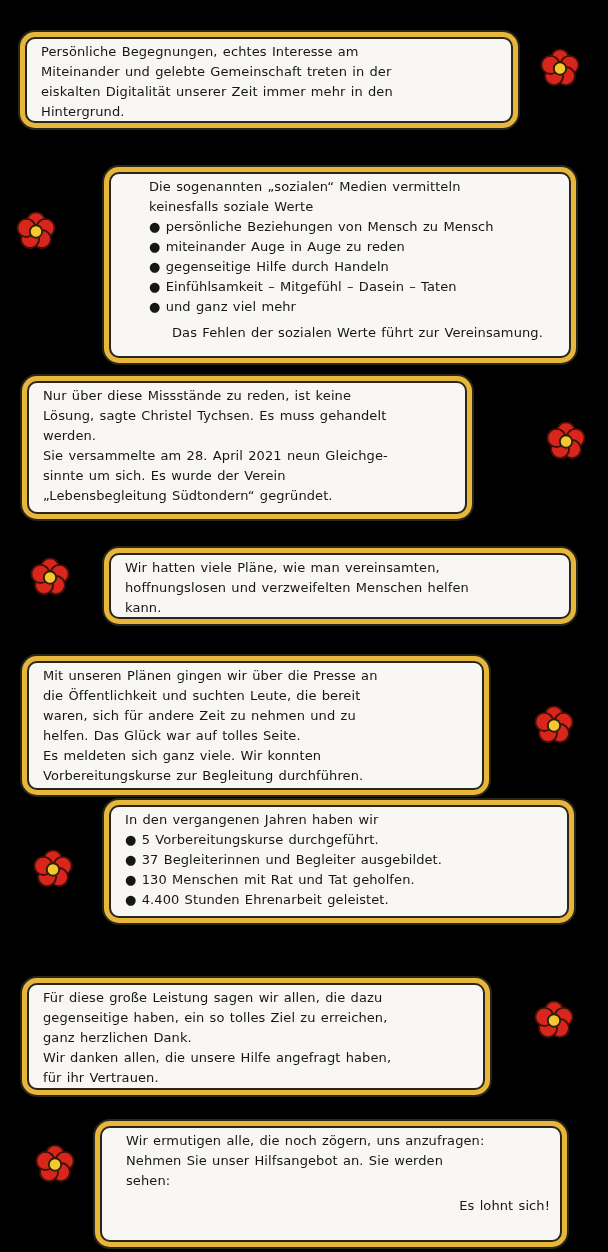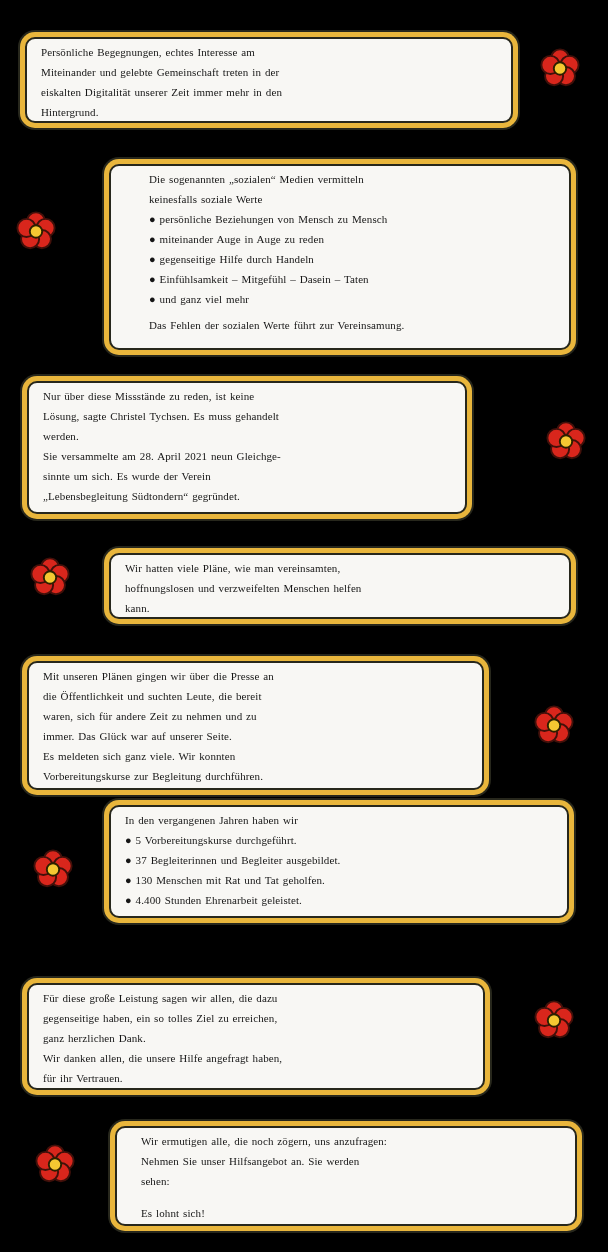--- a/index.html
+++ b/index.html
@@ -21,39 +21,38 @@
     border: 2px solid var(--border-dark, #27271c);
     border-radius: 10px;
     box-shadow: 0 0 0 5px var(--border-gold, #e9b63c),
                 0 0 0 7px var(--border-dark, #27271c);
     padding: 3px 10px 0 14px;
     overflow: hidden;
     color: var(--text, #161616);
   }
   .txt {
     margin: 0;
-    font-size: 11px;
+    font-size: 13px;
     line-height: 20px;
     white-space: pre-line;
     word-spacing: 1px;
     letter-spacing: 0.1px;
-    font-family: Liberation Serif, serif;
   }
-  .footer { margin-top: 6px; }
-  .center { margin-top: 12px; text-align: left; }
+  .footer { margin-top: 6px; margin-left: 23px; }
+  .center { margin-top: 5px; text-align: right; }
 
   
   .b1 { left: 25px;  top: 37px;   width: 488px; height: 86px; }
-  .b2 { left: 109px; top: 164px;  width: 462px; height: 186px; padding-left: 38px; }
+  .b2 { left: 109px; top: 172px;  width: 462px; height: 186px; padding-left: 38px; }
   .b3 { left: 27px;  top: 381px;  width: 440px; height: 133px; }
   .b4 { left: 109px; top: 553px;  width: 462px; height: 66px; }
   .b5 { left: 27px;  top: 661px;  width: 457px; height: 129px; }
   .b6 { left: 109px; top: 805px;  width: 460px; height: 113px; }
   .b7 { left: 27px;  top: 983px;  width: 458px; height: 107px; }
-  .b8 { left: 115px; top: 1126px; width: 462px; height: 100px; padding-left: 24px; }
+  .b8 { left: 100px; top: 1126px; width: 462px; height: 116px; padding-left: 24px; }
 
   
   .flower { position: absolute; width: 42px; height: 42px; }
   .f1 { left: 539px; top: 47px; }
   .f2 { left: 15px;  top: 210px; }
   .f3 { left: 545px; top: 420px; }
   .f4 { left: 29px;  top: 556px; }
   .f5 { left: 533px; top: 704px; }
   .f6 { left: 32px;  top: 848px; }
   .f7 { left: 533px; top: 999px; }
@@ -110,21 +109,21 @@
   <section class="box b4">
     <p class="txt">Wir hatten viele Pläne, wie man vereinsamten,
 hoffnungslosen und verzweifelten Menschen helfen
 kann.</p>
   </section>
 
   <section class="box b5">
     <p class="txt">Mit unseren Plänen gingen wir über die Presse an
 die Öffentlichkeit und suchten Leute, die bereit
 waren, sich für andere Zeit zu nehmen und zu
-immer. Das Glück war auf unserer Seite.
+helfen. Das Glück war auf tolles Seite.
 Es meldeten sich ganz viele. Wir konnten
 Vorbereitungskurse zur Begleitung durchführen.</p>
   </section>
 
   <section class="box b6">
     <p class="txt">In den vergangenen Jahren haben wir
 ● 5 Vorbereitungskurse durchgeführt.
 ● 37 Begleiterinnen und Begleiter ausgebildet.
 ● 130 Menschen mit Rat und Tat geholfen.
 ● 4.400 Stunden Ehrenarbeit geleistet.</p>

